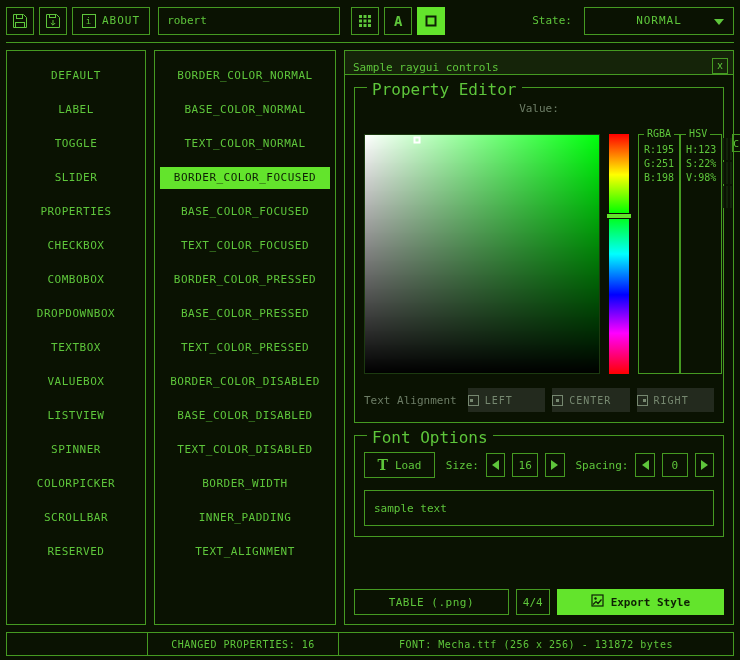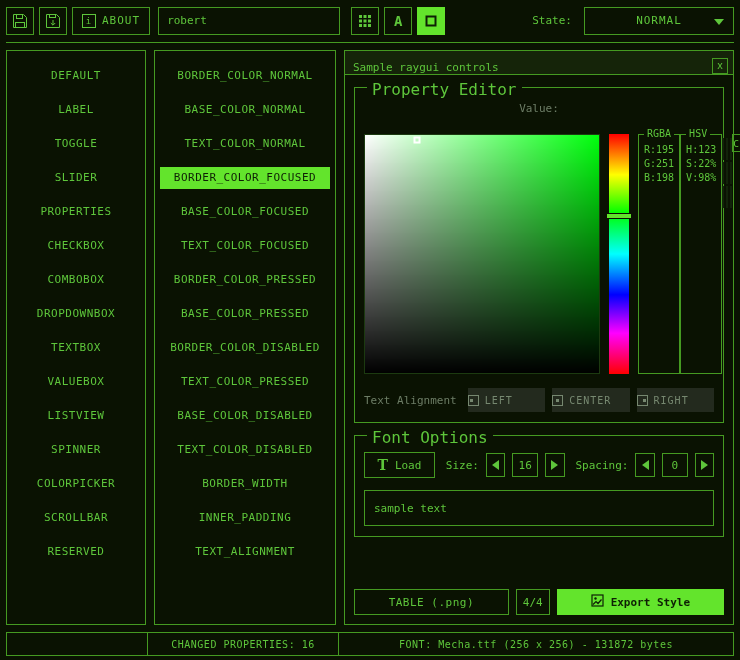--- a/index.html
+++ b/index.html
@@ -200,22 +200,22 @@
       </ul>
     <ul id="properties-list" class="panel list-panel props">
         <li class="list-item">BORDER_COLOR_NORMAL</li>
         <li class="list-item">BASE_COLOR_NORMAL</li>
         <li class="list-item">TEXT_COLOR_NORMAL</li>
         <li class="list-item selected">BORDER_COLOR_FOCUSED</li>
         <li class="list-item">BASE_COLOR_FOCUSED</li>
         <li class="list-item">TEXT_COLOR_FOCUSED</li>
         <li class="list-item">BORDER_COLOR_PRESSED</li>
         <li class="list-item">BASE_COLOR_PRESSED</li>
+        <li class="list-item">TEXT_COLOR_PRESSED</li>
         <li class="list-item">BORDER_COLOR_DISABLED</li>
-        <li class="list-item">TEXT_COLOR_PRESSED</li>
         <li class="list-item">BASE_COLOR_DISABLED</li>
         <li class="list-item">TEXT_COLOR_DISABLED</li>
         <li class="list-item">BORDER_WIDTH</li>
         <li class="list-item">INNER_PADDING</li>
         <li class="list-item">TEXT_ALIGNMENT</li>
       </ul>
 
     <section class="panel sample-window">
       <div class="titlebar">
         <span>Sample raygui controls</span>

